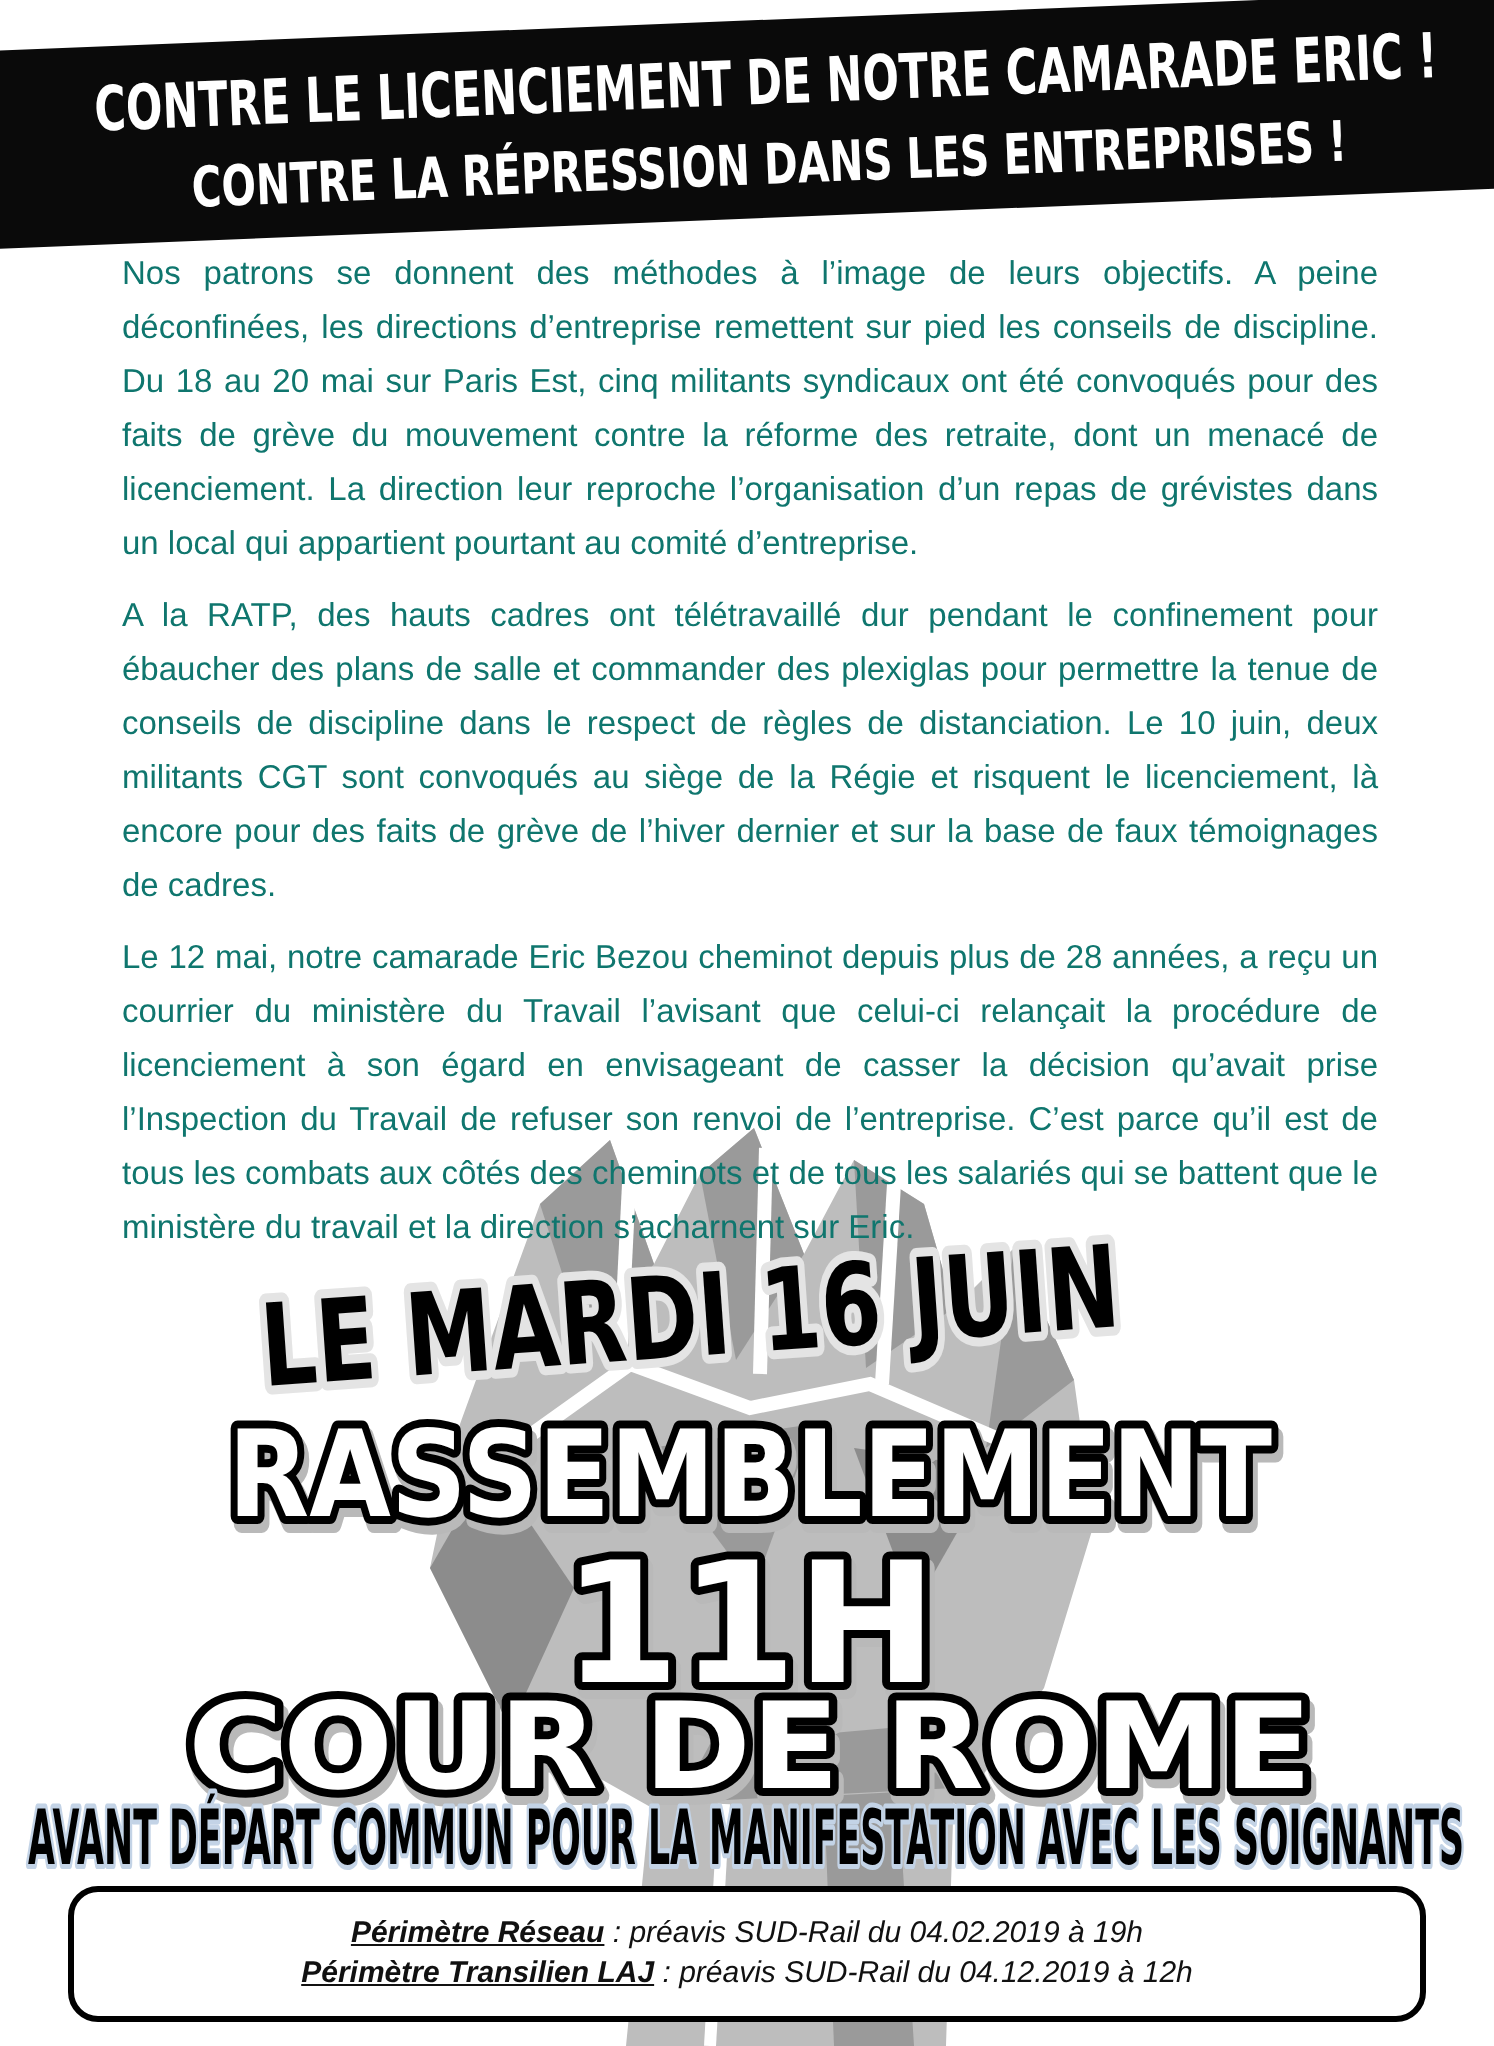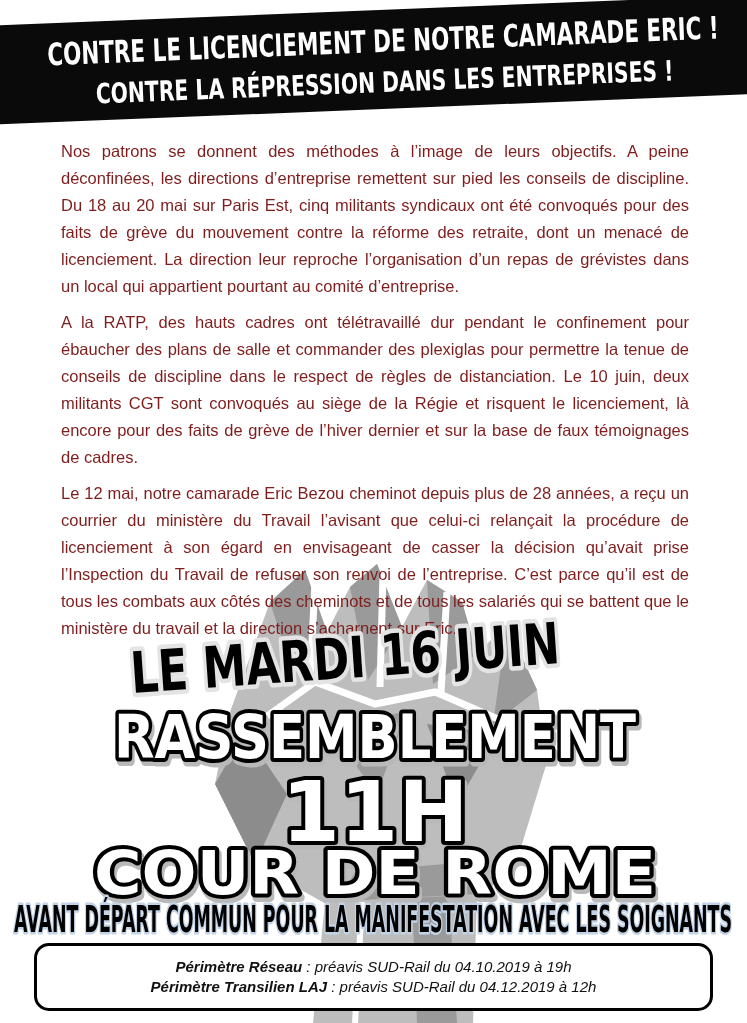--- a/index.html
+++ b/index.html
@@ -24,24 +24,24 @@
   .banner svg{display:block;width:800px;height:99px;}
   .banner text{
     fill:#ffffff;
     font-family:"DejaVu Sans", sans-serif;
     font-weight:bold;
   }
 
   
   .body-text{
     position:absolute;
-    left:61px;top:138px;
+    left:61px;top:124px;
     width:628px;
     z-index:3;
-    color:#7f1d1d;
+    color:#0f766e;
     font-size:16.5px;
     line-height:27px;
     text-align:justify;
     hyphens:auto;
   }
   .body-text p{margin:0 0 9px 0;}
 
   
   .fist{
     position:absolute;
@@ -77,21 +77,21 @@
     border:3.5px solid #000000;
     border-radius:15px;
     z-index:6;
     display:flex;flex-direction:column;justify-content:center;
     text-align:center;
     font-style:italic;
     font-size:15px;
     line-height:20px;
     color:#111;
   }
-  .notice-label{font-weight:bold;margin-top:44px;}
+  .notice-label{font-weight:bold;text-decoration:underline;margin-top:44px;}
 </style>
 </head>
 <body>
 
 <div class="page">
 
   <svg class="fist" viewBox="0 0 400 461" aria-hidden="true">
 
     <polygon fill="#bdbdbd" points="55,150 95,40 130,8 152,70 175,25 202,2 227,65 252,18 287,40 302,92 332,62 362,128 372,200 347,282 312,332 160,347 80,302 40,222"></polygon>
 
@@ -153,20 +153,20 @@
     </g>
 
     <g>
       <text class="t-bluehalo" x="373" y="334" text-anchor="middle" font-size="38" textLength="718" lengthAdjust="spacingAndGlyphs">AVANT DÉPART COMMUN POUR LA MANIFESTATION AVEC LES SOIGNANTS</text>
       <text class="t-fillblack" x="373" y="334" text-anchor="middle" font-size="38" textLength="718" lengthAdjust="spacingAndGlyphs">AVANT DÉPART COMMUN POUR LA MANIFESTATION AVEC LES SOIGNANTS</text>
     </g>
   </svg>
 
   <div class="notice-box">
     <div>
-      <span class="notice-label">Périmètre Réseau</span><span> : préavis SUD-Rail du 04.10.2019 à 19h</span>
+      <span class="notice-label">Périmètre Réseau</span><span> : préavis SUD-Rail du 04.02.2019 à 19h</span>
     </div>
     <div>
       <span class="notice-label">Périmètre Transilien LAJ</span><span> : préavis SUD-Rail du 04.12.2019 à 12h</span>
     </div>
   </div>
 
 </div>
 
 </body></html>

